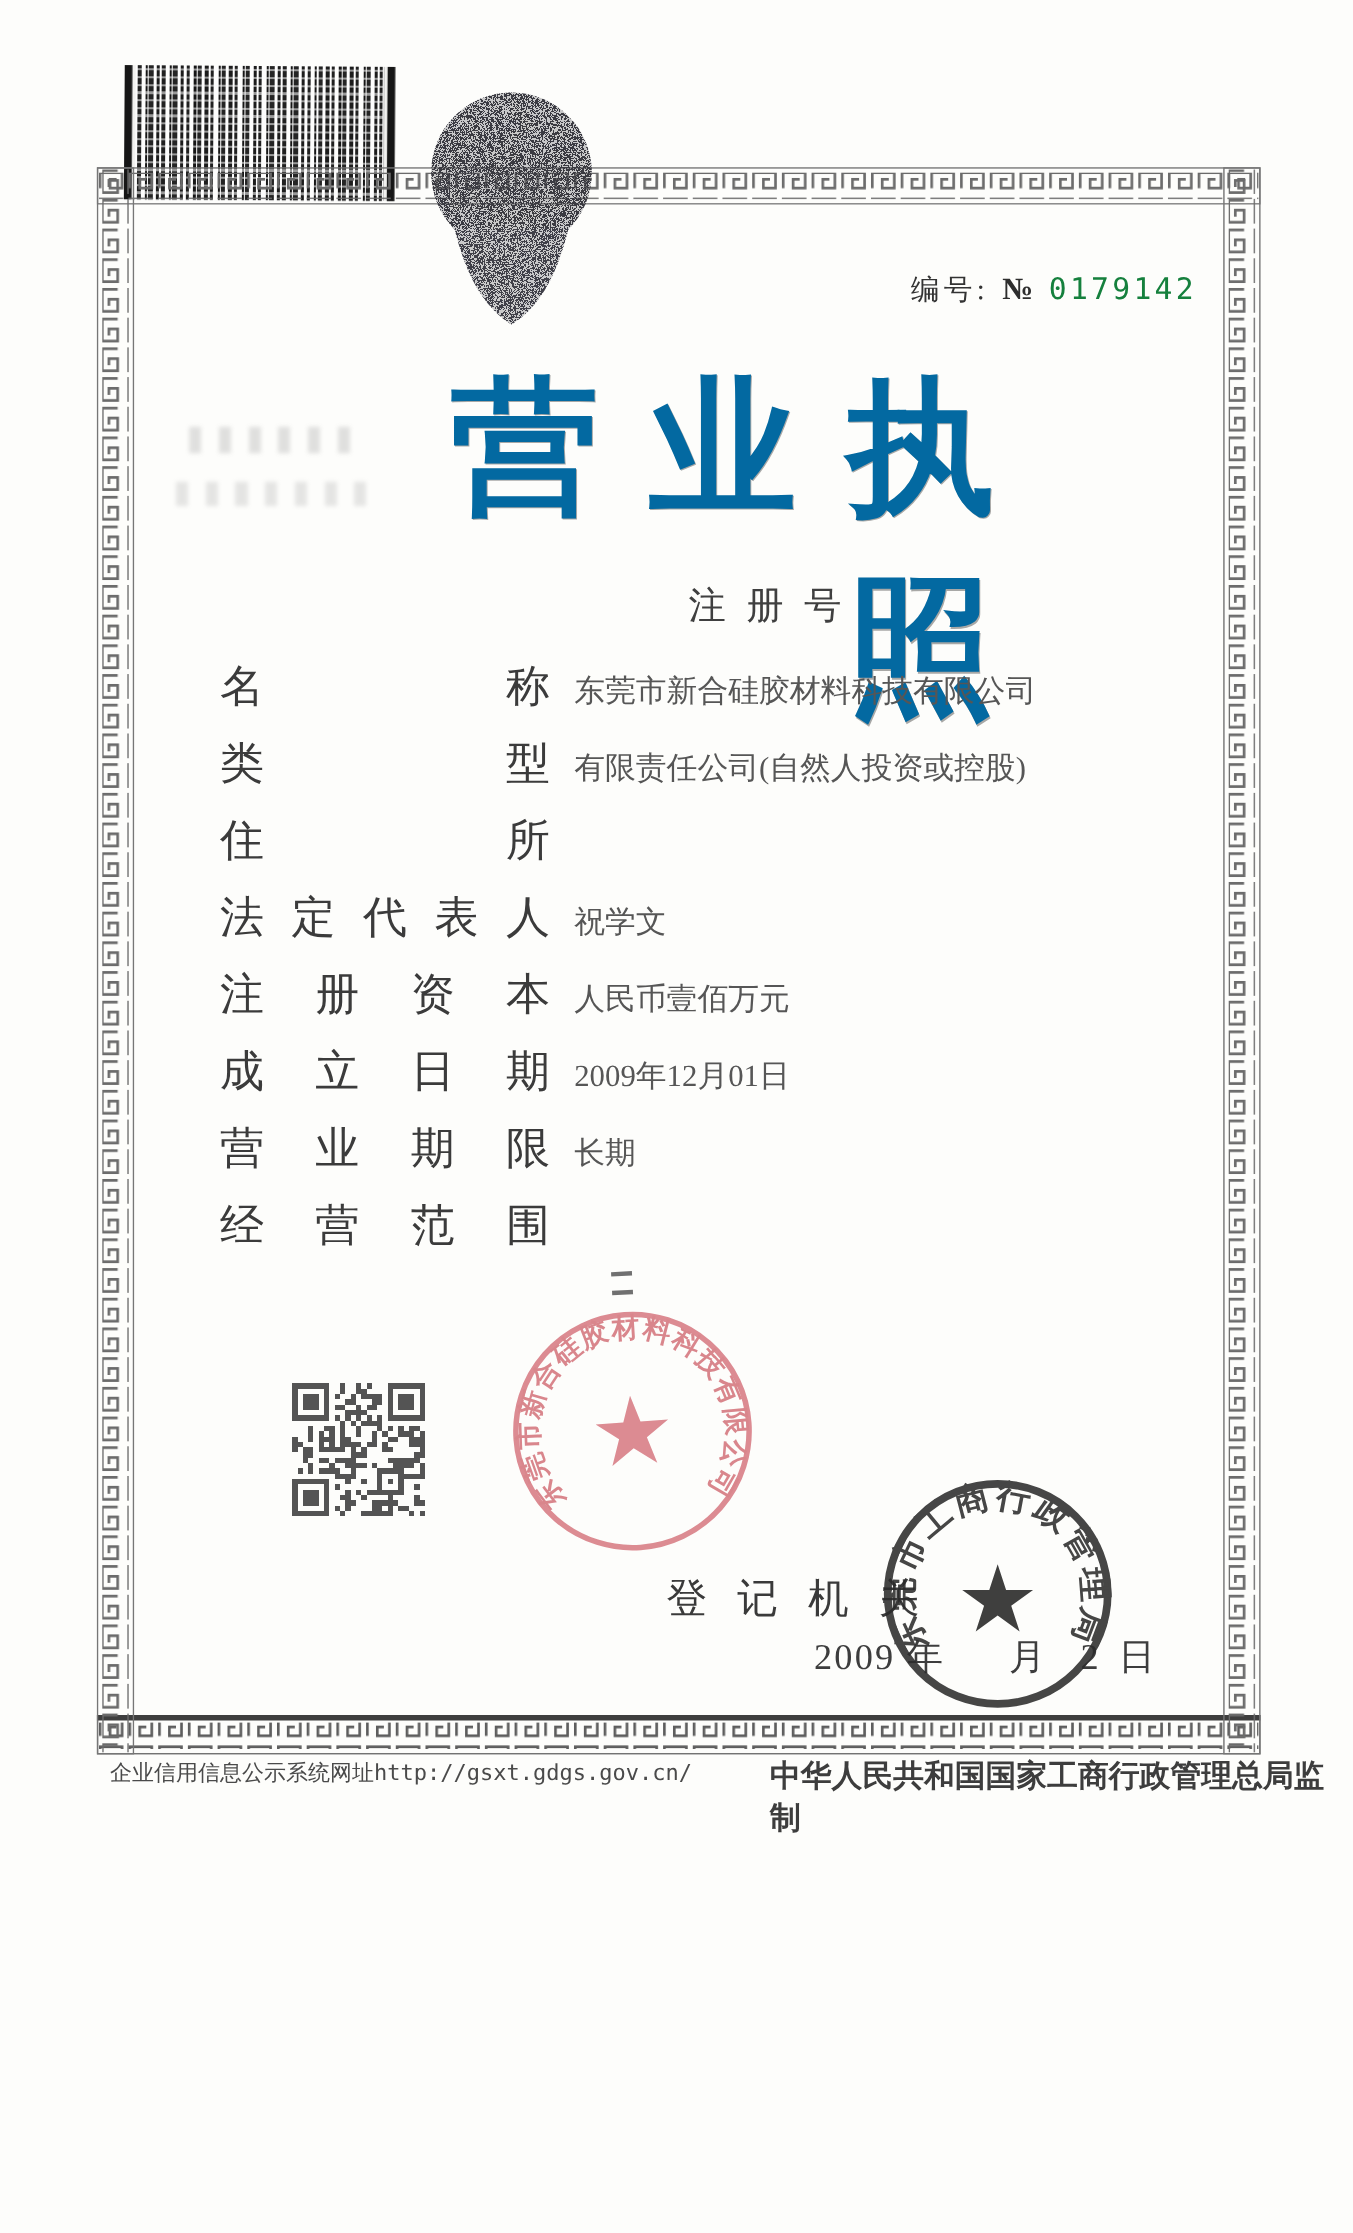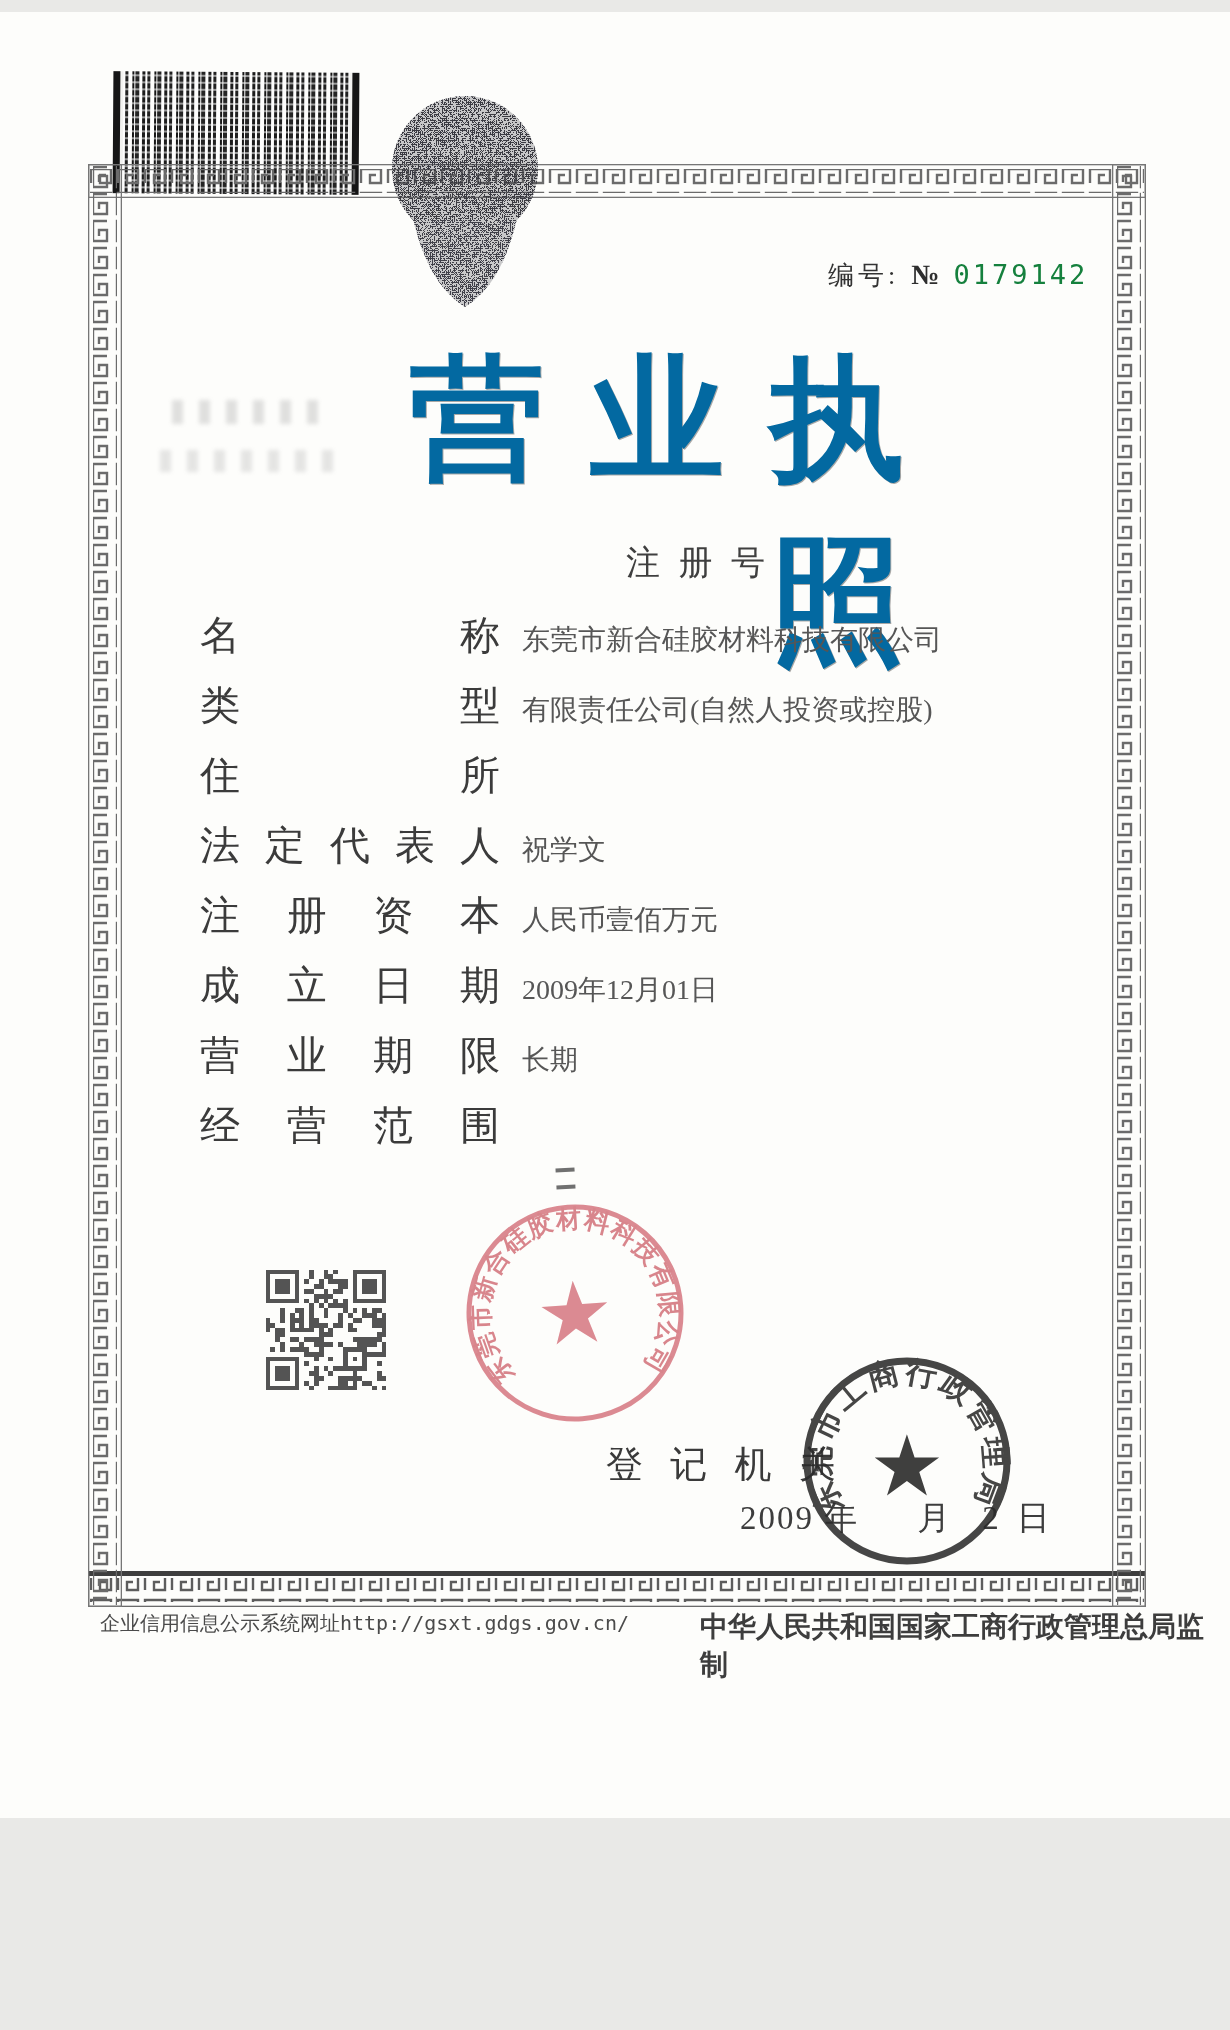--- a/index.html
+++ b/index.html
@@ -1,16 +1,16 @@
 <!DOCTYPE html>
 <html><head>
 <meta charset="utf-8">
 <style>
   html,body{margin:0;padding:0;background:#e9e9e7;}
-  .page{position:relative;width:1230px;height:1806px;margin:12px auto;background:#fdfdfb;overflow:hidden;
+  .page{position:relative;width:1230px;height:2030px;margin:0 auto;background:#fdfdfb;overflow:hidden;
         font-family:"Liberation Serif","DejaVu Serif",serif;}
 
   
   .barcode{position:absolute;left:113px;top:60px;width:232px;height:122px;
     background-color:#f6f6f4;
     background-image:
       repeating-linear-gradient(0deg, rgba(250,250,250,0) 0 5px, rgba(250,250,250,.55) 5px 7px),
       repeating-linear-gradient(90deg,#1c1c1c 0 3px, rgba(255,255,255,.9) 3px 5px, #202020 5px 8px,
         rgba(255,255,255,.85) 8px 12px, #161616 12px 14px, rgba(255,255,255,.9) 14px 15px,
         #242424 15px 19px, rgba(255,255,255,.9) 19px 22px);

